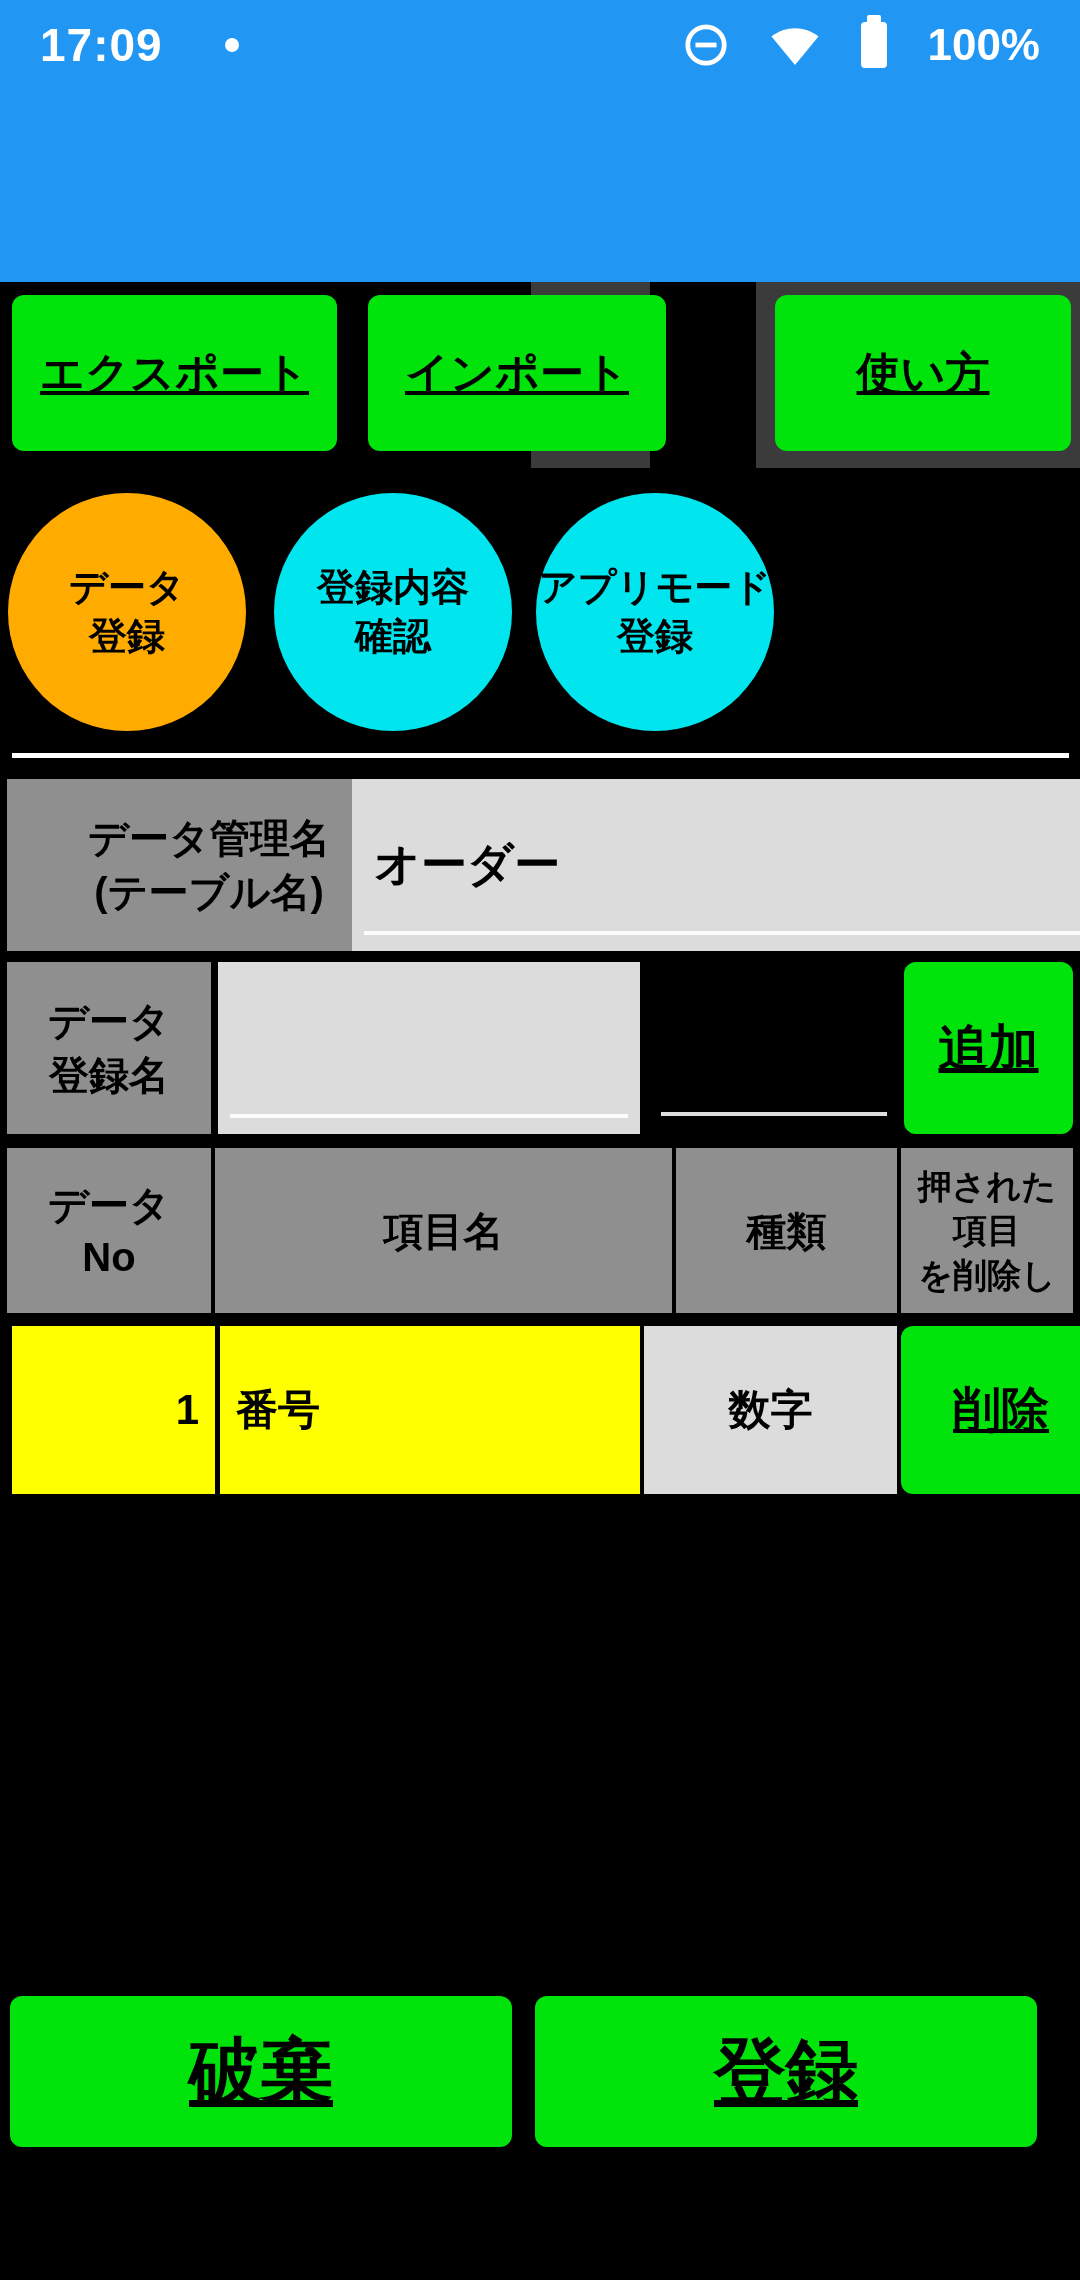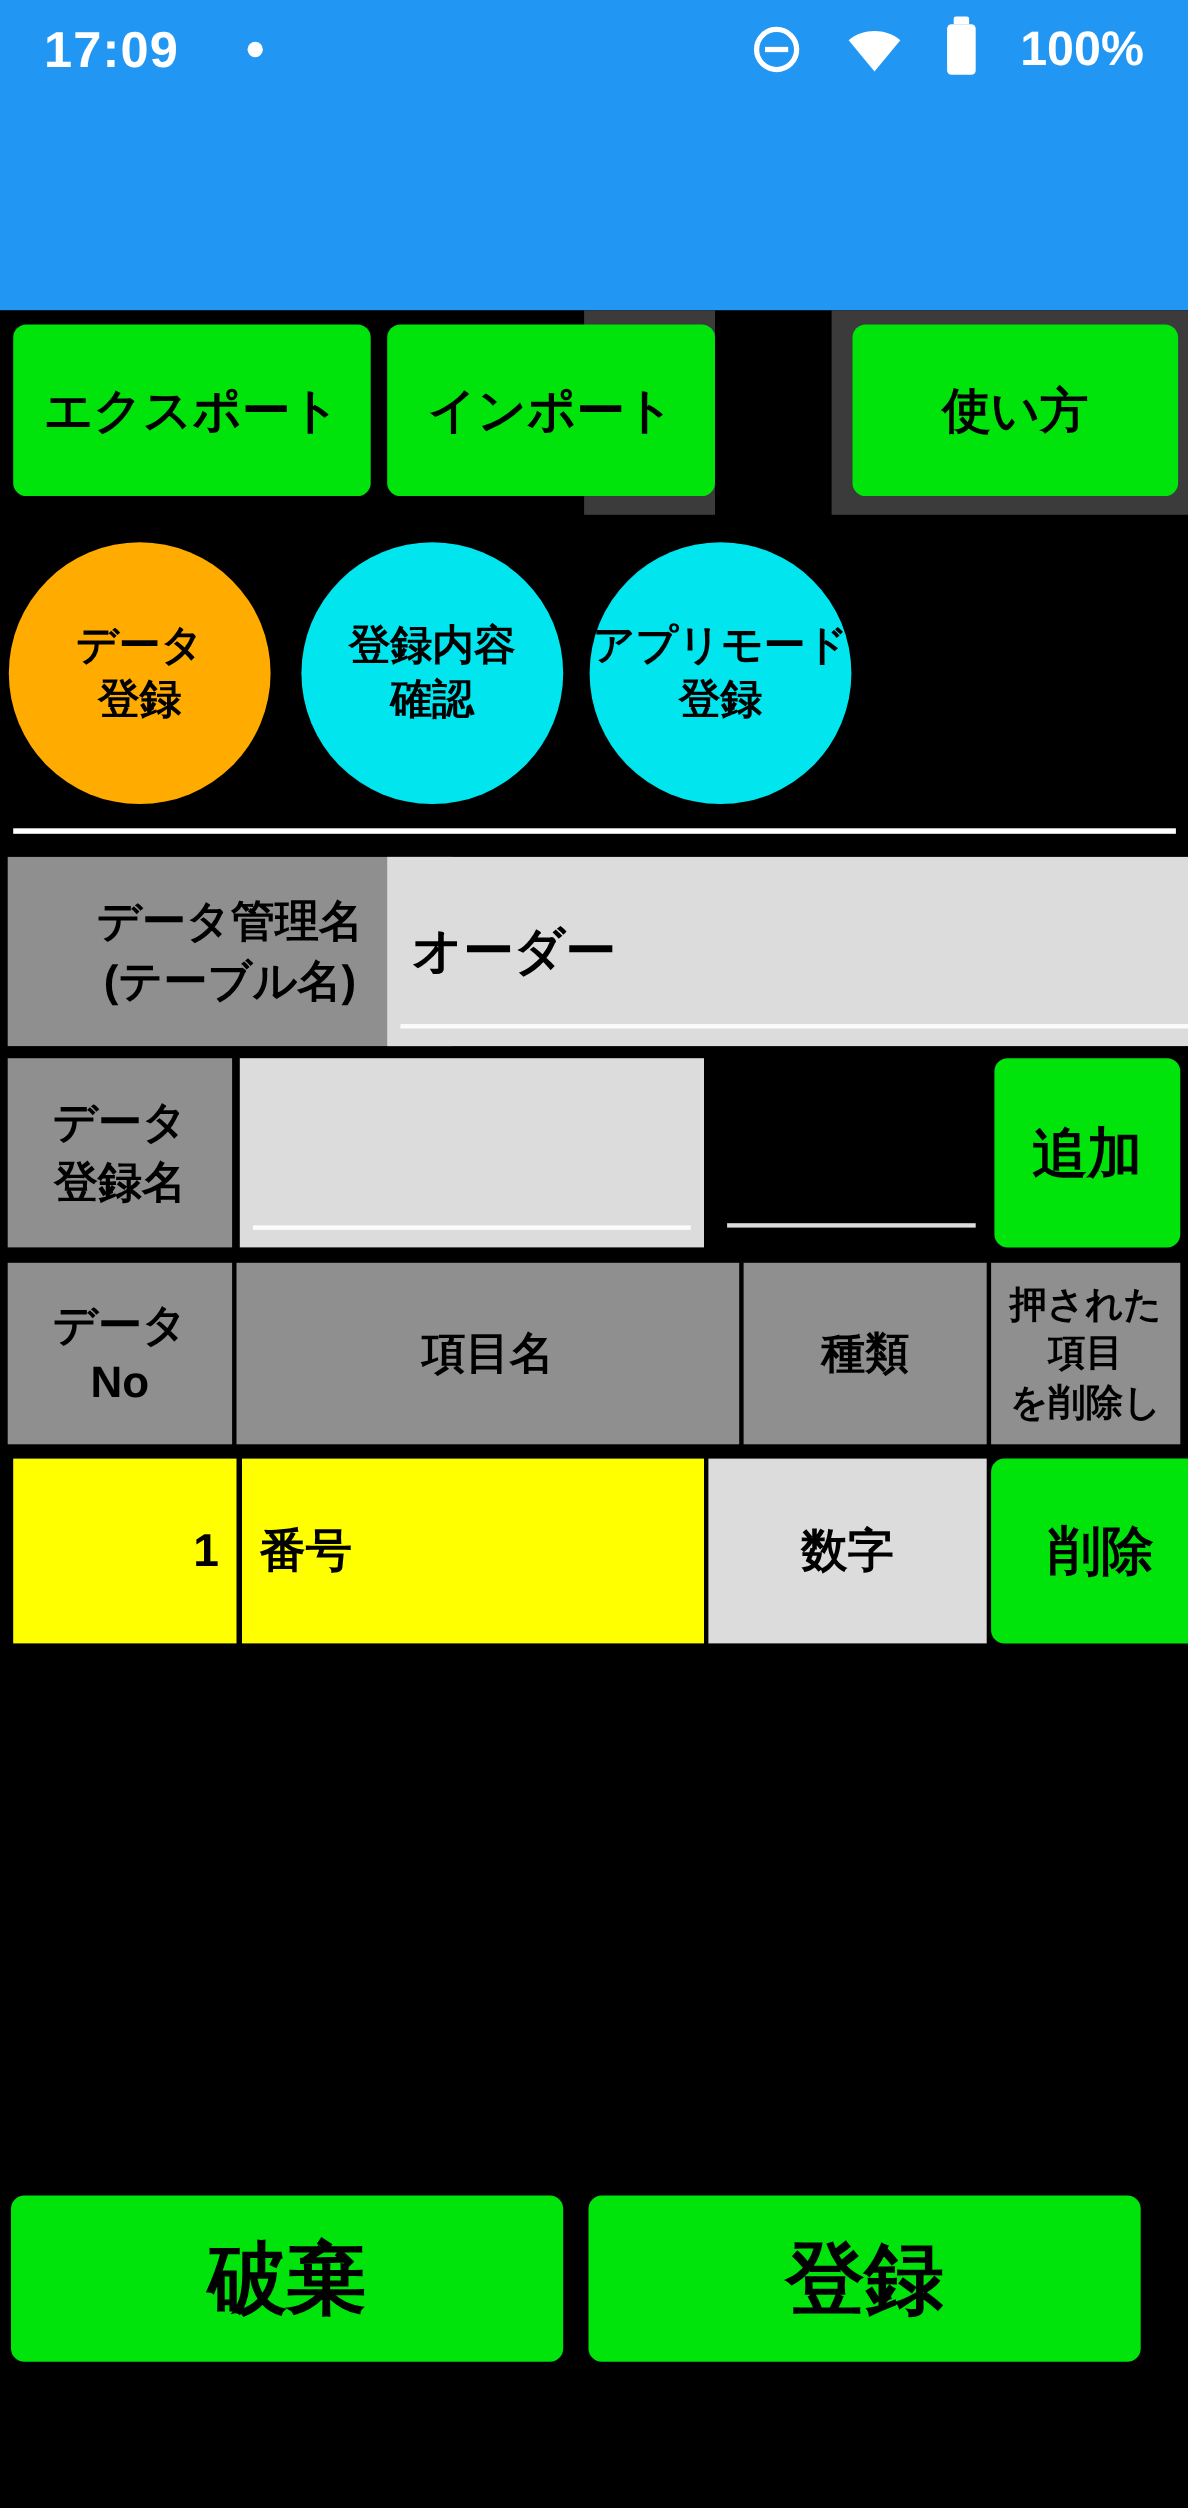--- a/index.html
+++ b/index.html
@@ -23,24 +23,24 @@
   .sb-percent { font-size: 44px; font-weight: 700; }
   .app-header { position: absolute; left: 0; top: 90px; width: 1080px; height: 192px; background: var(--blue, #2196F3); }
 
   
   .patch { position: absolute; background: var(--gray-patch, #3B3B3B); }
   .patch-a { left: 531px; top: 282px; width: 119px; height: 186px; }
   .patch-b { left: 756px; top: 282px; width: 324px; height: 186px; }
   .gbtn {
     position: absolute; background: var(--green, #00E30B); color: #000;
     border: none; border-radius: 12px; font-family: inherit; font-weight: 700;
-    display: flex; align-items: center; justify-content: center; cursor: pointer;
+    display: flex; align-items: center; justify-content: center; cursor: pointer; text-decoration: underline;
   }
   .btn-export { left: 12px;  top: 295px; width: 325px; height: 156px; font-size: 44px; }
-  .btn-import { left: 352px; top: 295px; width: 298px; height: 156px; font-size: 44px; }
+  .btn-import { left: 368px; top: 295px; width: 298px; height: 156px; font-size: 44px; }
   .btn-help   { left: 775px; top: 295px; width: 296px; height: 156px; font-size: 44px; }
 
   
   .circle {
     position: absolute; width: 238px; height: 238px; border-radius: 50%;
     border: none; color: #000; font-family: inherit; font-weight: 700; font-size: 38px;
     line-height: 1.3; display: flex; align-items: center; justify-content: center;
     text-align: center; cursor: pointer;
   }
   .circle-data    { left: 8px;   top: 493px; background: var(--orange, #FFAB00); }

